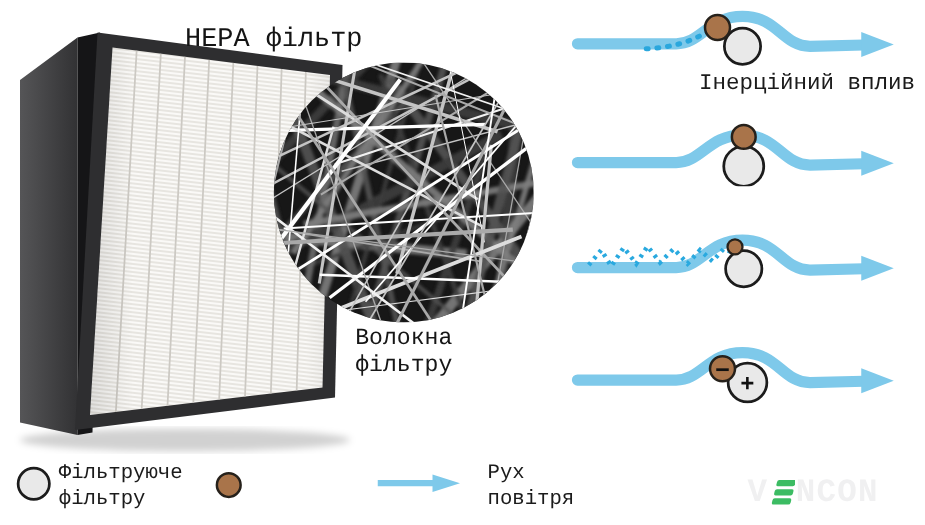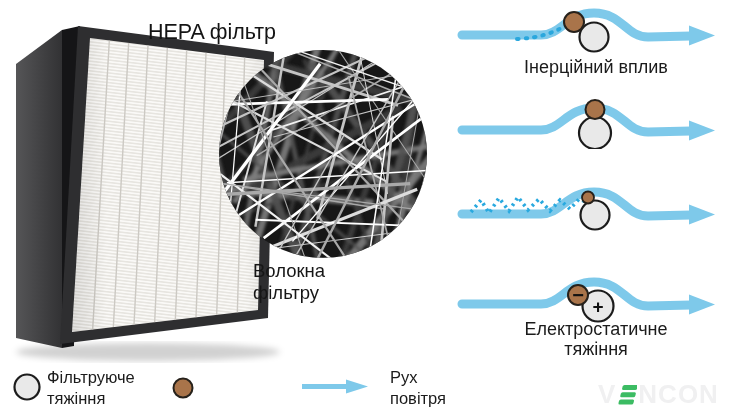--- a/index.html
+++ b/index.html
@@ -1,23 +1,23 @@
 <!DOCTYPE html>
 <html><head>
 <meta charset="utf-8">
 <style>
   html,body{margin:0;padding:0;background:#ffffff;}
   #canvas{
     position:relative;width:740px;height:420px;background:#ffffff;overflow:hidden;
-    font-family:Liberation Sans, sans-serif;color:#1b1b1b;
+    font-family:Liberation Mono, monospace;color:#1b1b1b;
   }
   .abs{position:absolute;}
   .title{left:148px;top:20px;font-size:21.5px;color:#141414;}
-  .fiber-label{left:253px;top:260px;width:140px;font-size:18.5px;line-height:22px;color:#161616;}
-  .mech-label{left:460px;width:272px;text-align:center;font-size:18px;line-height:20px;color:#1b1b1b;}
+  .fiber-label{left:253px;top:260px;width:140px;text-align:center;font-size:18.5px;line-height:22px;color:#161616;}
+  .mech-label{left:460px;width:272px;text-align:right;font-size:18px;line-height:20px;color:#1b1b1b;}
   .mech-svg{left:455px;width:272px;height:52px;}
   .legend-label{font-size:16.5px;line-height:21px;color:#1b1b1b;}
   .logo{left:598px;top:379px;display:flex;align-items:center;font-weight:800;font-size:26px;
         letter-spacing:1px;color:#f0f0f1;}
   .logo svg{margin:0 1px;}
 </style>
 </head>
 <body>
 
 <div id="canvas">
@@ -181,26 +181,25 @@
   </svg>
 
   <svg class="abs mech-svg" style="top:271px" viewBox="0 0 272 52">
     <path d="M7,33 L86,33 C106,33 112,11 139,11 C167,11 171,35 193,35 L236,34" fill="none" stroke="#7ec9ea" stroke-width="9" stroke-linecap="round"></path>
     <polygon points="234,23.5 260,33.5 234,43.5" fill="#7ec9ea"></polygon>
     <circle cx="143" cy="35" r="15.5" fill="#e9e9e9" stroke="#1c1c1c" stroke-width="2.2"></circle>
     <circle cx="123" cy="24" r="10" fill="#a9744a" stroke="#26211b" stroke-width="2"></circle>
     <text x="123" y="31" text-anchor="middle" font-size="20" font-weight="bold" fill="#111">−</text>
     <text x="143" y="42" text-anchor="middle" font-size="19" font-weight="bold" fill="#111">+</text>
   </svg>
-  <div class="abs mech-label" style="top:319px;left:511px;width:170px">Електростатичне тяжіння</div>
 
   <svg class="abs" style="left:12px;top:372px" width="30" height="30" viewBox="0 0 30 30">
     <circle cx="15" cy="15" r="12.5" fill="#e9e9e9" stroke="#1c1c1c" stroke-width="2.2"></circle>
   </svg>
-  <div class="abs legend-label" style="left:47px;top:367px;width:110px">Фільтруюче тяжіння</div>
+  <div class="abs legend-label" style="left:47px;top:367px;width:110px">Фільтруюче фільтру</div>
 
   <svg class="abs" style="left:171px;top:376px" width="24" height="24" viewBox="0 0 24 24">
     <circle cx="12" cy="12" r="9.5" fill="#a9744a" stroke="#26211b" stroke-width="2"></circle>
   </svg>
 
   <svg class="abs" style="left:302px;top:379px" width="66" height="15" viewBox="0 0 66 15">
     <polygon points="0,5 44,5 44,0.5 66,7.5 44,14.5 44,10 0,10" fill="#7ec9ea"></polygon>
   </svg>
   <div class="abs legend-label" style="left:390px;top:367px;width:85px">Рух повітря</div>
 

